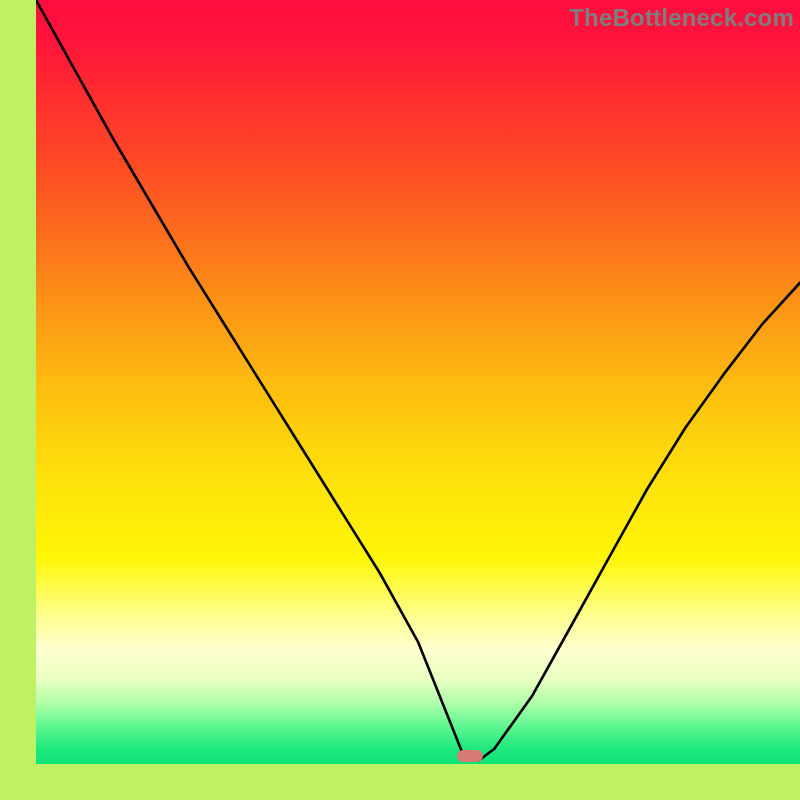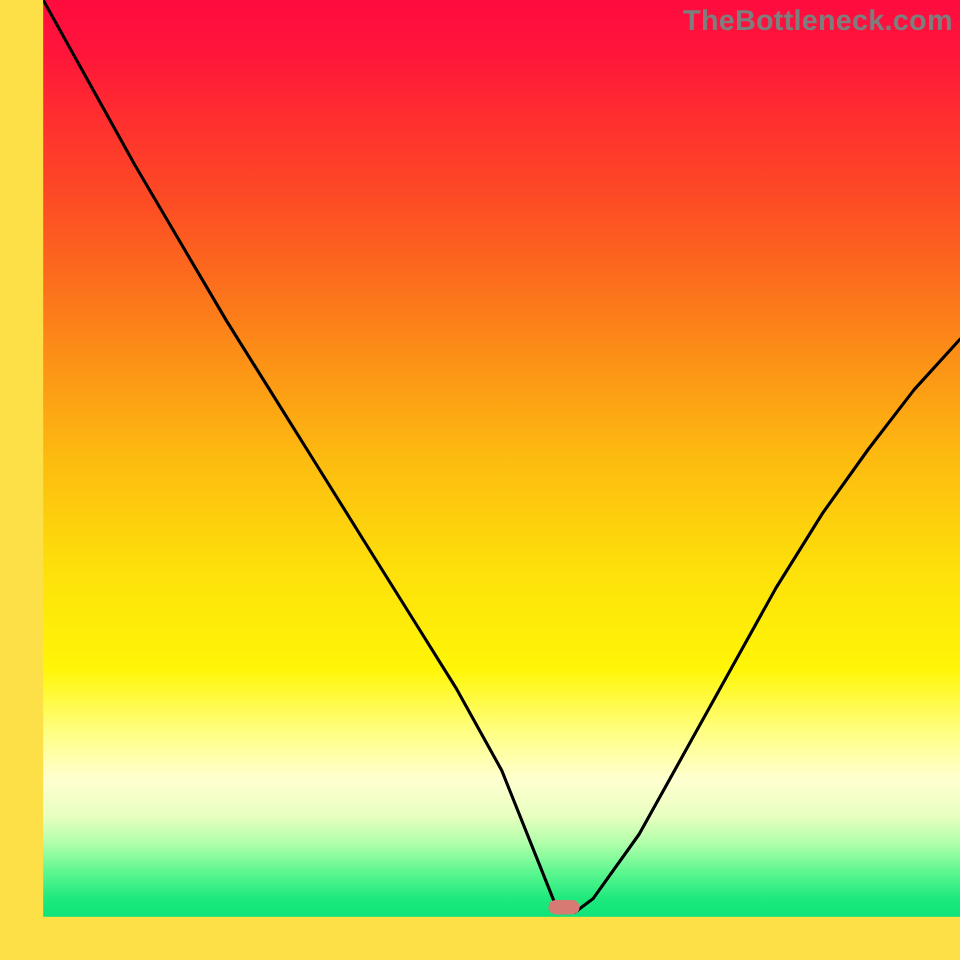--- a/index.html
+++ b/index.html
@@ -1,16 +1,16 @@
 <!DOCTYPE html>
 <html><head>
 <meta charset="utf-8">
 <style>
   html,body{margin:0;padding:0;width:800px;height:800px;overflow:hidden;background:#000;font-family:Arial,Helvetica,sans-serif}
-  .frame{position:absolute;left:0;top:0;width:800px;height:800px;background:#fde047}
+  .frame{position:absolute;left:0;top:0;width:800px;height:800px;background:#bef264}
   .plot{position:absolute;left:36px;top:0;width:764px;height:764px;
         background:linear-gradient(to bottom,
           #ff0b3f 0%,
           #ff163a 6%,
           #ff2f2f 13%,
           #fd4c24 22%,
           #fc6f1c 31%,
           #fc9416 40%,
           #fdbb10 50%,
           #fde00a 62%,

